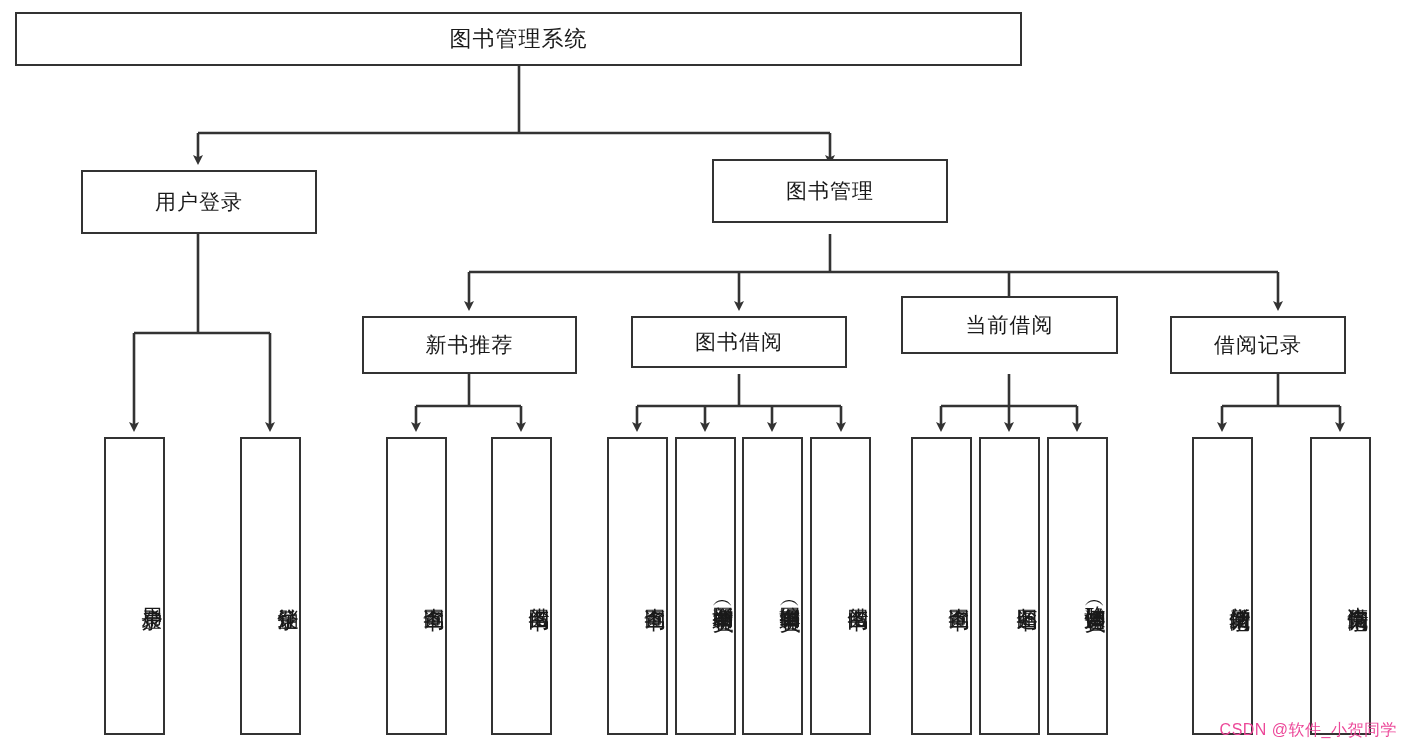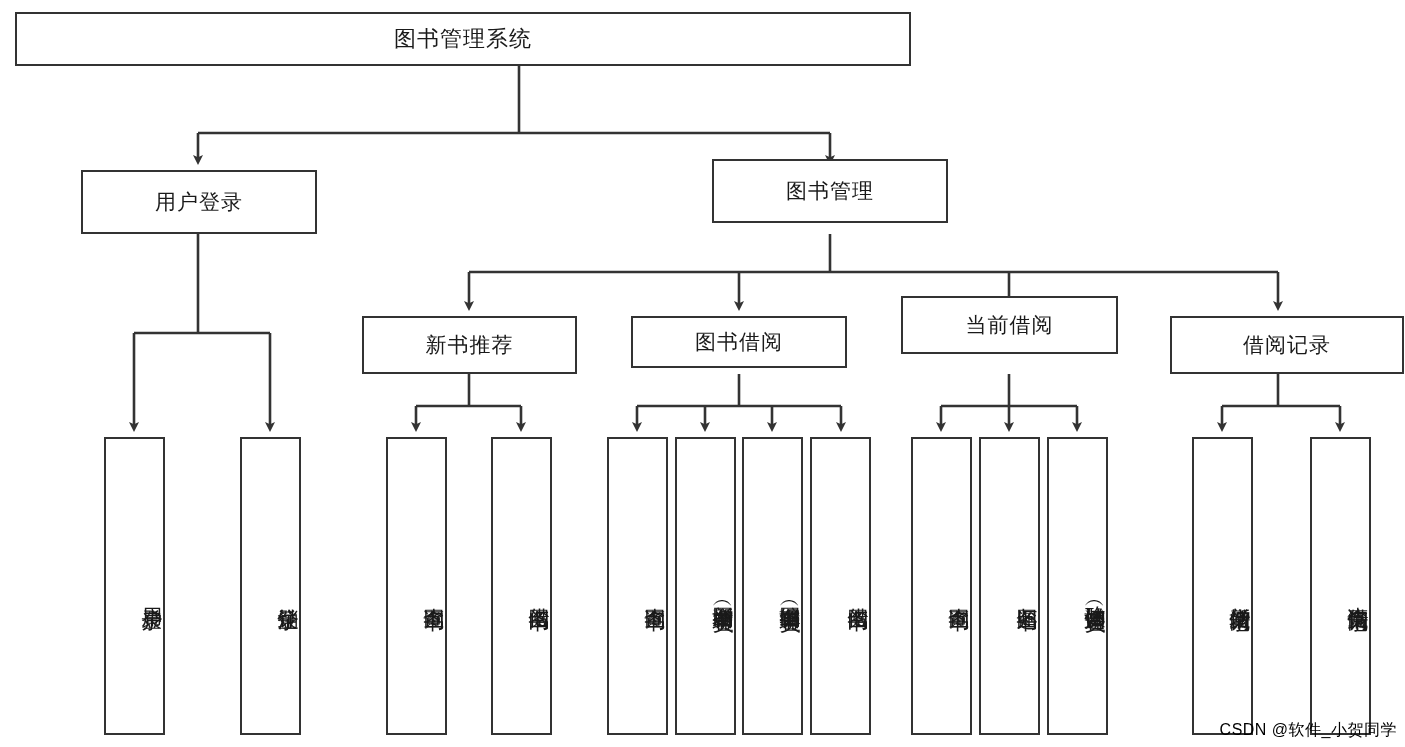--- a/index.html
+++ b/index.html
@@ -56,21 +56,21 @@
     writing-mode: vertical-rl;
     text-orientation: upright;
     display: block;
   }
   .level-root { font-size: 22px; }
   #watermark {
     position: absolute;
     right: 8px;
     bottom: 6px;
     font-size: 16px;
-    color: #000000;
+    color: #ec4899;
     letter-spacing: 0.5px;
     white-space: nowrap;
   }
 </style>
 </head>
 <body>
 
 <div id="diagram-root">
 
   <svg id="edge-layer" viewBox="0 0 1405 747" width="1405" height="747" xmlns="http://www.w3.org/2000/svg">
@@ -117,41 +117,41 @@
       <path d="M1009,406 L1009,427" marker-end="url(#arrow)"></path>
       <path d="M1077,406 L1077,427" marker-end="url(#arrow)"></path>
 
       <path d="M1278,374 L1278,406"></path>
       <path d="M1222,406 L1340,406"></path>
       <path d="M1222,406 L1222,427" marker-end="url(#arrow)"></path>
       <path d="M1340,406 L1340,427" marker-end="url(#arrow)"></path>
     </g>
   </svg>
 
-  <div class="node node-h level-root" style="left:15px; top:12px; width:896px; height:54px;">
+  <div class="node node-h level-root" style="left:15px; top:12px; width:1007px; height:54px;">
     <span>图书管理系统</span>
   </div>
 
   <div class="node node-h" style="left:81px; top:170px; width:236px; height:64px;">
     <span>用户登录</span>
   </div>
   <div class="node node-h" style="left:712px; top:159px; width:236px; height:64px;">
     <span>图书管理</span>
   </div>
 
   <div class="node node-h" style="left:362px; top:316px; width:215px; height:58px;text-align:center;">
     <span>新书推荐</span>
   </div>
   <div class="node node-h" style="left:631px; top:316px; width:216px; height:52px;justify-content:center;">
     <span>图书借阅</span>
   </div>
   <div class="node node-h" style="left:901px; top:296px; width:217px; height:58px;">
     <span>当前借阅</span>
   </div>
-  <div class="node node-h" style="left:1170px; top:316px; width:234px; height:58px;">
+  <div class="node node-h" style="left:1170px; top:316px; width:176px; height:58px;">
     <span>借阅记录</span>
   </div>
 
   <div class="node node-v" style="left:104px; top:437px; width:61px; height:298px;">
     <span class="vlabel">用户登录</span>
   </div>
   <div class="node node-v" style="left:240px; top:437px; width:61px; height:298px;">
     <span class="vlabel">注销登录</span>
   </div>
 

